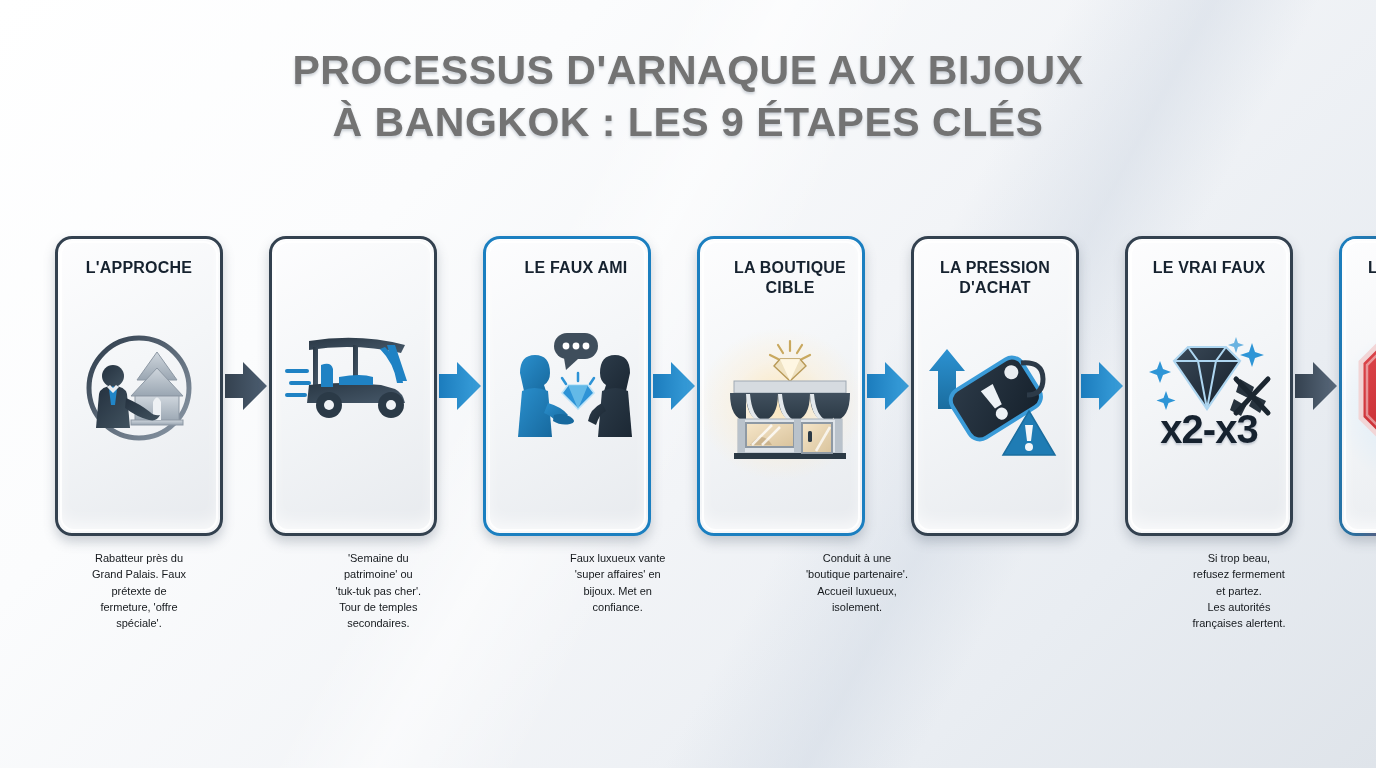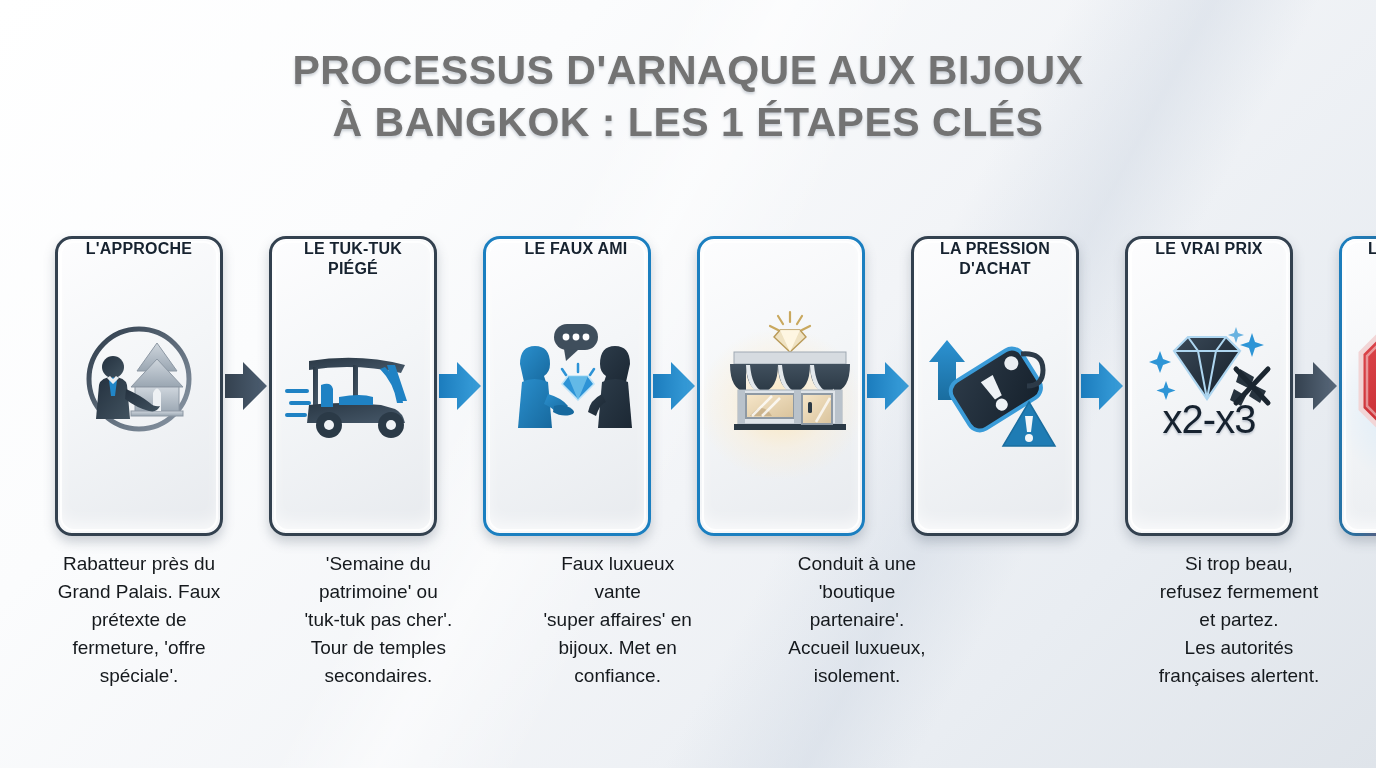--- a/index.html
+++ b/index.html
@@ -83,20 +83,21 @@
   
   .card::after {
     content: "";
     position: absolute; inset: 2px;
     border-radius: 14px;
     border: 2px solid rgba(255,255,255,.85);
     pointer-events: none;
   }
 
   .card-title {
+    margin-top: 19px;
     width: 100%;
     padding: 0 8px;
     text-align: center;
     font-size: 16px;
     font-weight: bold;
     color: #16222f;
     line-height: 1.22;
     letter-spacing: .2px;
     z-index: 2;
   }
@@ -132,46 +133,46 @@
   .captions {
     position: absolute;
     top: 550px; left: 55px;
     width: 1268px;
     display: flex;
   }
   .cap-slot { width: 168px; flex: 0 0 168px; }
   .cap-gap  { flex: 1 1 auto; }
   .caption {
     text-align: center;
-    font-size: 19px;
+    font-size: 11px;
     line-height: 1.48;
     color: #15191d;
     padding: 0 2px;
     white-space: pre-line;
   }
 
   
   .mult {
     font-size: 40px;
-    font-weight: normal;
+    font-weight: bold;
     color: #16222f;
     letter-spacing: -1px;
     text-shadow: 0 2px 2px rgba(150,160,175,.5);
     margin-top: -18px;
   }
   .icon-stack { display: flex; flex-direction: column; align-items: center; }
 </style>
 </head>
 <body>
 
 <div class="bg-sheen"></div>
 
 <div class="title-block">
   <div class="title-line">PROCESSUS D'ARNAQUE AUX BIJOUX</div>
-  <div class="title-line">À BANGKOK : LES 1 ÉTAPES CLÉS</div>
+  <div class="title-line">À BANGKOK : LES 9 ÉTAPES CLÉS</div>
 </div>
 
 <div class="flow">
 
   <div class="card-slot">
     <div class="card navy">
       <div class="card-title">L'APPROCHE</div>
       <div class="icon-box">
         <svg width="132" height="132" viewBox="0 0 132 132">
           <defs>
@@ -219,21 +220,20 @@
         <stop offset="0" stop-color="#34414f"></stop>
             <stop offset="1" stop-color="#4d5f72"></stop>
           </linearGradient>
         </defs>
       <path d="M2 16 L20 16 L20 4 L44 28 L20 52 L20 40 L2 40 Z" fill="url(#ar1)"></path>
     </svg>
   </div>
 
   <div class="card-slot">
     <div class="card navy">
-      <div class="card-title">LE TUK-TUK PIÉGÉ</div>
       <div class="icon-box">
         <svg width="140" height="112" viewBox="0 0 140 112">
           <defs>
             <linearGradient id="g2b" x1="0" y1="0" x2="1" y2="1">
               <stop offset="0" stop-color="#2a3845"></stop>
                 <stop offset="1" stop-color="#47596a"></stop>
             </linearGradient>
           </defs>
 
           <g stroke="#1f82c4" stroke-width="4" stroke-linecap="round">
@@ -336,20 +336,21 @@
             <stop offset="1" stop-color="#3aa0dc"></stop>
           </linearGradient>
         </defs>
       <path d="M2 16 L20 16 L20 4 L44 28 L20 52 L20 40 L2 40 Z" fill="url(#ar3)"></path>
     </svg>
   </div>
 
   <div class="card-slot">
     <div class="card blue">
       <div class="glow-warm"></div>
+      <div class="card-title">LA BOUTIQUE CIBLE</div>
       <div class="icon-box">
         <svg width="140" height="126" viewBox="0 0 140 126">
           <defs>
             <linearGradient id="g4aw" x1="0" y1="0" x2="0" y2="1">
               <stop offset="0" stop-color="#41505e"></stop>
                 <stop offset="1" stop-color="#2b3945"></stop>
             </linearGradient>
             <linearGradient id="g4win" x1="0" y1="0" x2="1" y2="1">
               <stop offset="0" stop-color="#f6e6c9"></stop>
                 <stop offset="1" stop-color="#d9c39c"></stop>
@@ -463,21 +464,21 @@
         <stop offset="0" stop-color="#1b7cbd"></stop>
             <stop offset="1" stop-color="#3aa0dc"></stop>
           </linearGradient>
         </defs>
       <path d="M2 16 L20 16 L20 4 L44 28 L20 52 L20 40 L2 40 Z" fill="url(#ar5)"></path>
     </svg>
   </div>
 
   <div class="card-slot">
     <div class="card navy">
-      <div class="card-title">LE VRAI PRIX</div>
+      <div class="card-title">LE VRAI FAUX</div>
       <div class="icon-box">
         <div class="icon-stack">
           <svg width="134" height="96" viewBox="0 0 134 96">
             <defs>
               <linearGradient id="g6d" x1="0" y1="0" x2="1" y2="1">
                 <stop offset="0" stop-color="#3b4a59"></stop>
                   <stop offset="1" stop-color="#141e28"></stop>
               </linearGradient>
             </defs>
 

